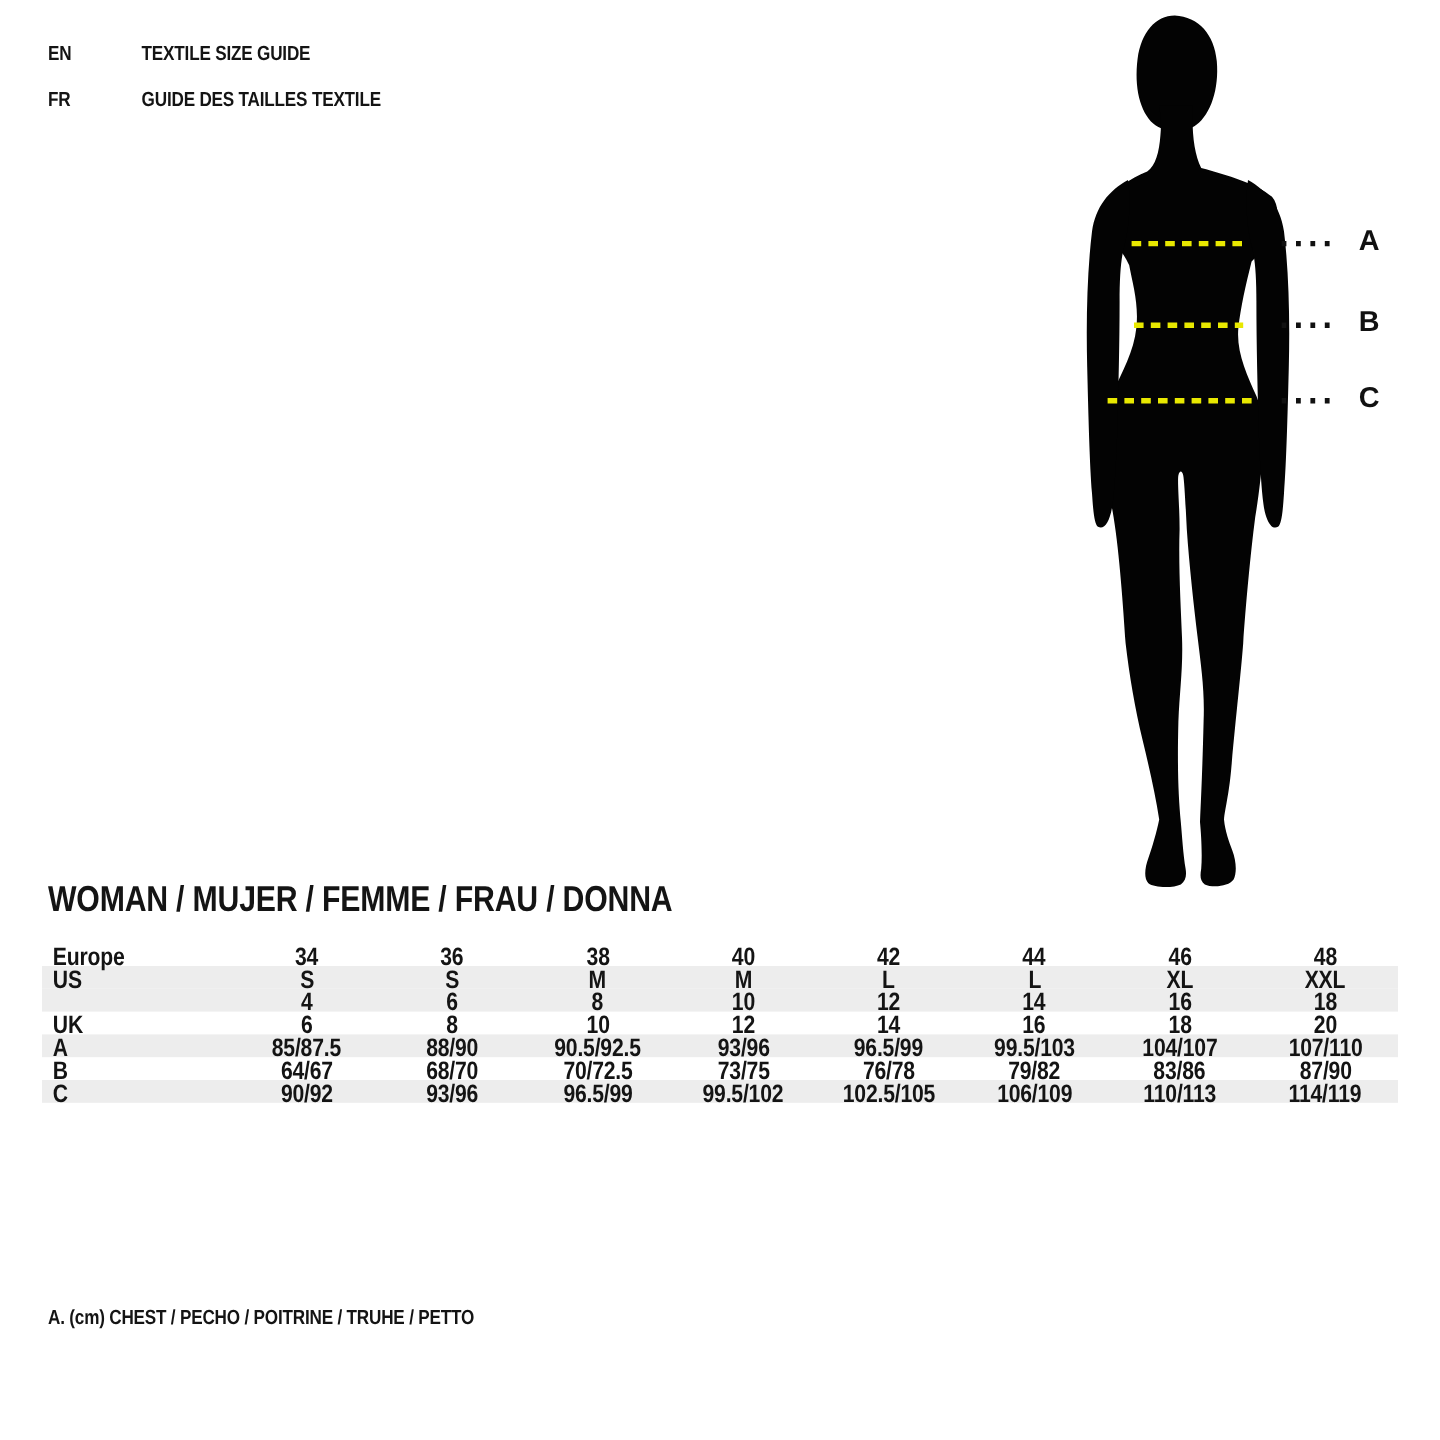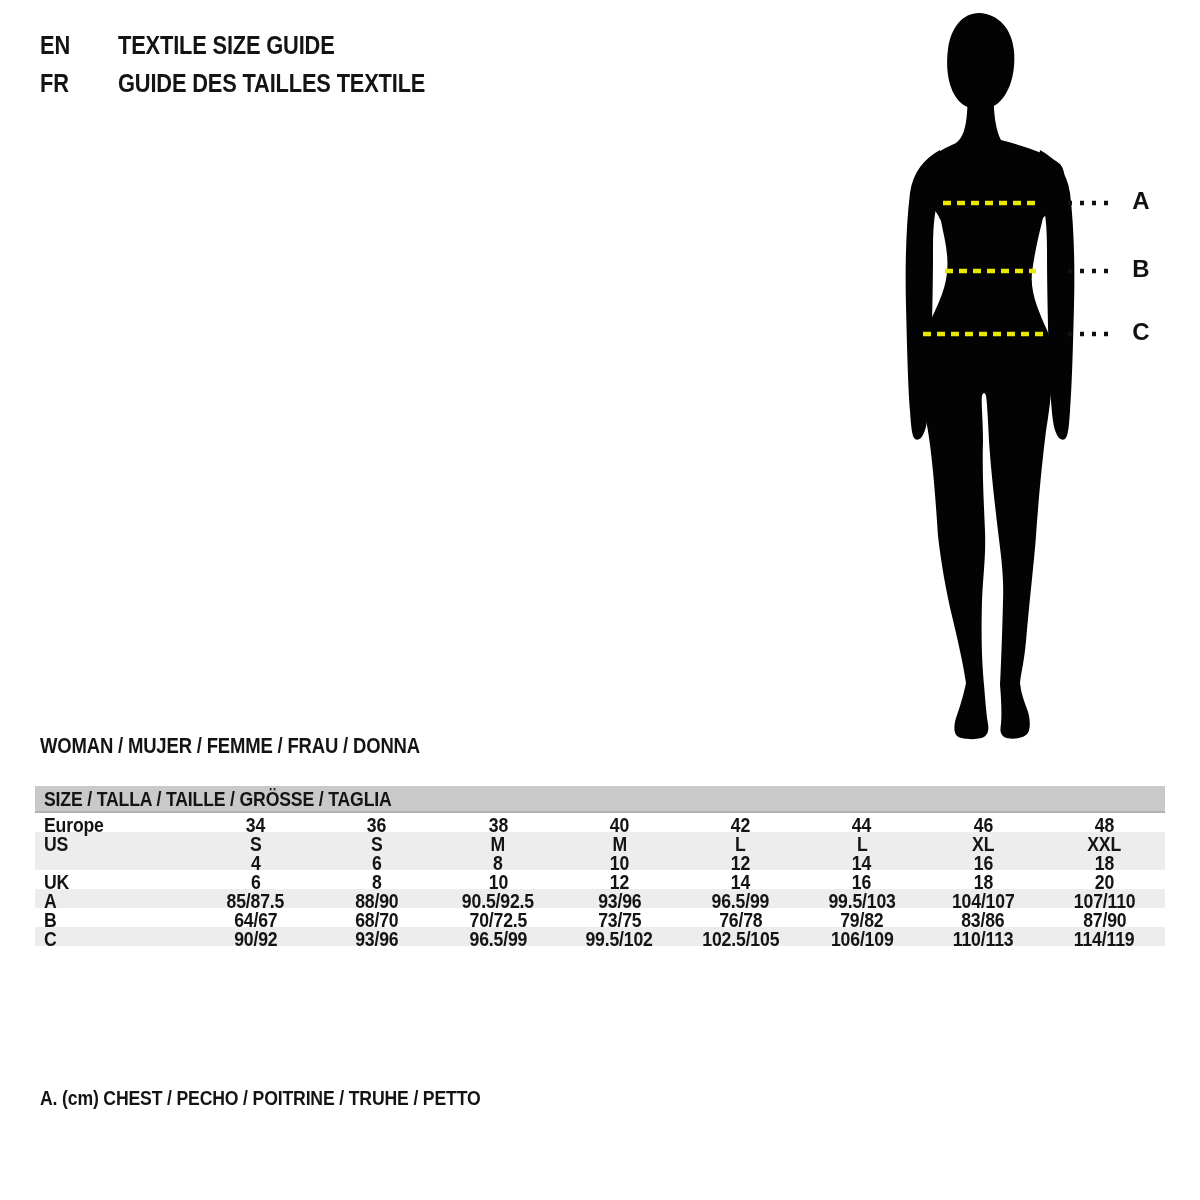--- a/index.html
+++ b/index.html
@@ -5,43 +5,43 @@
   html,body{margin:0;padding:0;}
   body{
     width:1200px;height:1200px;background:#ffffff;position:relative;
     font-family:"Liberation Sans",sans-serif;color:#141414;overflow:hidden;
   }
   .cond{display:inline-block;transform:scaleX(0.84);transform-origin:0 50%;white-space:nowrap;letter-spacing:-0.2px;}
   .tcell .cond{transform-origin:50% 50%;}
 
   
   .lang-block{position:absolute;left:40px;top:26px;}
-  .lang-row{display:flex;height:38px;align-items:center;font-size:26px;font-weight:700;}
+  .lang-row{display:flex;height:38px;align-items:center;font-size:17px;font-weight:700;}
   .lang-code{width:78px;flex:0 0 78px;}
 
   
   .figure-wrap{position:absolute;left:880px;top:0;width:320px;height:760px;}
   .figure-svg{position:absolute;left:0;top:0;width:320px;height:760px;}
   .marker-label{position:absolute;width:34px;text-align:center;font-size:24px;font-weight:700;color:#111;}
 
   
-  .group-title{position:absolute;left:40px;top:733px;font-size:22px;font-weight:700;}
+  .group-title{position:absolute;left:40px;top:733px;font-size:30px;font-weight:700;}
   .size-table{position:absolute;left:35px;top:786px;width:1130px;}
   .thead{
     height:27px;background:var(--header-shade,#c9c9c9);display:flex;align-items:center;
     padding-left:9px;font-size:21px;font-weight:700;border-bottom:2px solid #b2b2b2;box-sizing:border-box;
   }
   .trow{display:flex;height:19px;align-items:flex-start;font-size:21px;font-weight:700;}
   .trow.shaded{background:var(--row-shade,#ededed);}
   .tlabel{width:160px;flex:0 0 160px;padding-left:9px;box-sizing:border-box;text-align:left;}
   .tcell{flex:1;text-align:center;}
 
   
   .legend{position:absolute;left:40px;top:1082px;}
-  .legend-line{height:32px;display:flex;align-items:center;font-size:21px;font-weight:700;justify-content:flex-end;}
+  .legend-line{height:32px;display:flex;align-items:center;font-size:17px;font-weight:700;justify-content:flex-end;}
 </style>
 </head>
 <body style="--header-shade: #c9c9c9; --row-shade: #ededed; color: rgb(20, 20, 20);">
 
 <div class="lang-block" id="lang-block">
     <div class="lang-row">
       <span class="lang-code"><span class="cond">EN</span></span>
       <span class="cond">TEXTILE SIZE GUIDE</span>
     </div>
     <div class="lang-row">
@@ -88,23 +88,20 @@
       <span class="marker-label" style="left: 244px; top: 255px;">B</span>
       <span class="marker-label" style="left: 244px; top: 318px;">C</span>
     </div>
 </div>
 
 <div class="group-title">
   <span class="cond">WOMAN / MUJER / FEMME / FRAU / DONNA</span>
 </div>
 
 <div class="size-table">
-  <div class="thead">
-    <span class="cond">SIZE / TALLA / TAILLE / GRÖSSE / TAGLIA</span>
-  </div>
   <div id="tbody">
       <div class="trow">
         <div class="tlabel"><span class="cond">Europe</span></div>
         <div class="tcell"><span class="cond">34</span></div>
         <div class="tcell"><span class="cond">36</span></div>
         <div class="tcell"><span class="cond">38</span></div>
         <div class="tcell"><span class="cond">40</span></div>
         <div class="tcell"><span class="cond">42</span></div>
         <div class="tcell"><span class="cond">44</span></div>
         <div class="tcell"><span class="cond">46</span></div>

